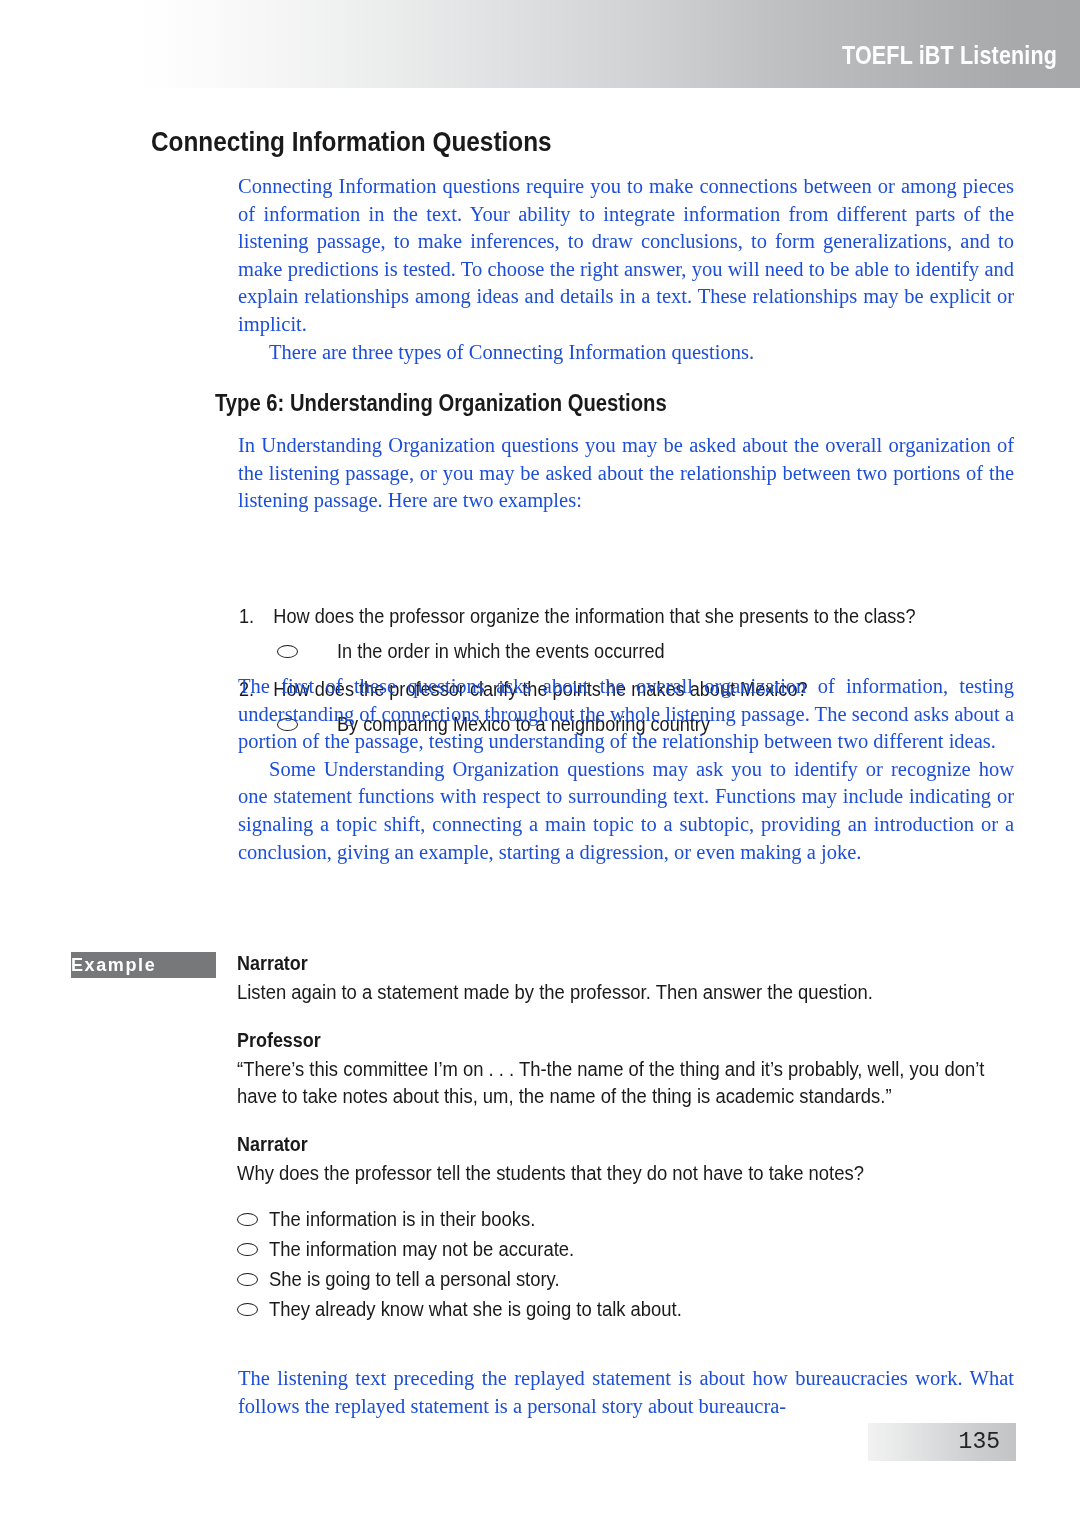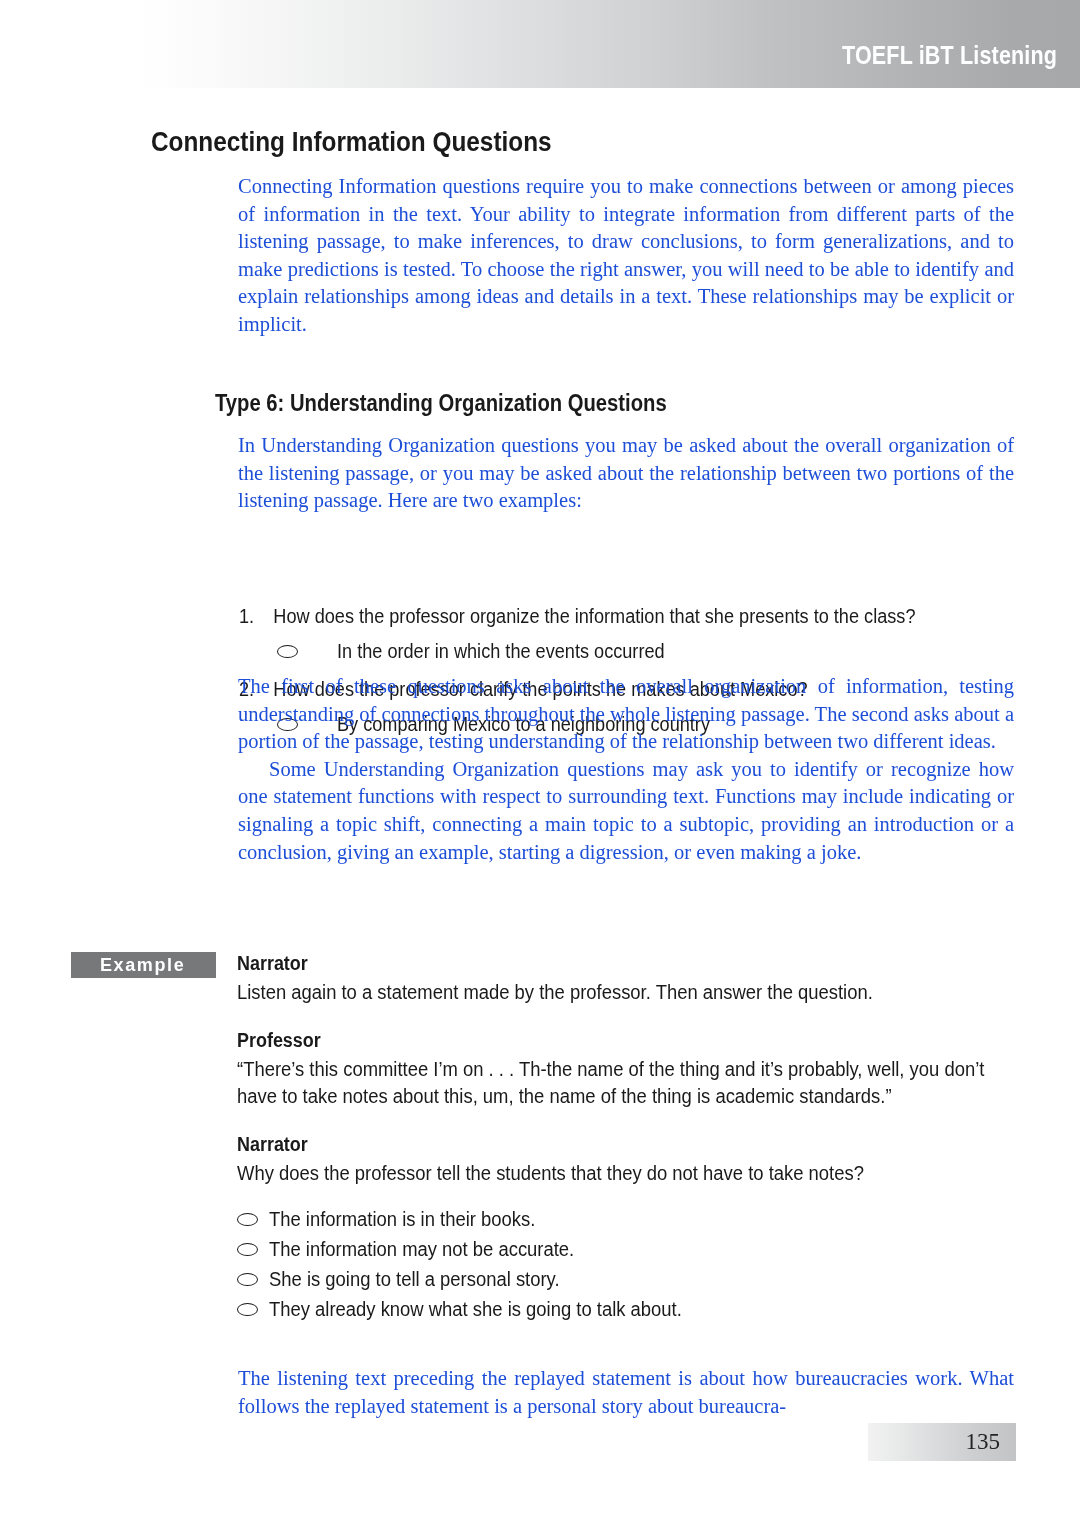--- a/index.html
+++ b/index.html
@@ -169,21 +169,21 @@
     width: 145px;
     height: 26px;
     background: #76787a;
     color: #ffffff;
     font-family: "Liberation Sans", sans-serif;
     font-weight: bold;
     font-size: 18px;
     letter-spacing: 1.6px;
     display: flex;
     align-items: center;
-    padding-left: 29px;
+    padding-left: 0;
     box-sizing: border-box;
   }
 
   
   .dialogue {
     position: absolute;
     left: 237px;
     top: 862px;
     width: 780px;
   }
@@ -237,38 +237,39 @@
         #e7e8e8 22%,
         #d9dadb 48%,
         #cbcdce 74%,
         #c2c4c5 100%);
   }
   .page-number {
     position: absolute;
     right: 16px;
     top: 50%;
     transform: translateY(-50%);
-    font-family: Liberation Serif, serif;
+    font-family: Liberation Mono, monospace;
     font-size: 23px;
     color: #232426;
   }
 </style>
 </head>
 <body>
 
 <div class="page-header">
   <div class="page-header-title">TOEFL iBT Listening</div>
 </div>
 
 <div class="page-body">
 
   <div class="h1-section">Connecting Information Questions</div>
 
   <div class="serif-block" style="top:85px;">
     <p>Connecting Information questions require you to make connections between or among pieces of information in the text. Your ability to integrate information from different parts of the listening passage, to make inferences, to draw conclusions, to form generalizations, and to make predictions is tested. To choose the right answer, you will need to be able to identify and explain relationships among ideas and details in a text. These relationships may be explicit or implicit.</p>
+    <p class="indent">There are three types of Connecting Information questions.</p>
   </div>
 
   <div class="h2-section">Type 6: Understanding Organization Questions</div>
 
   <div class="serif-block" style="top:344px;">
     <p>In Understanding Organization questions you may be asked about the overall organization of the listening passage, or you may be asked about the relationship between two portions of the listening passage. Here are two examples:</p>
   </div>
 
   <div class="numbered-list">
 

